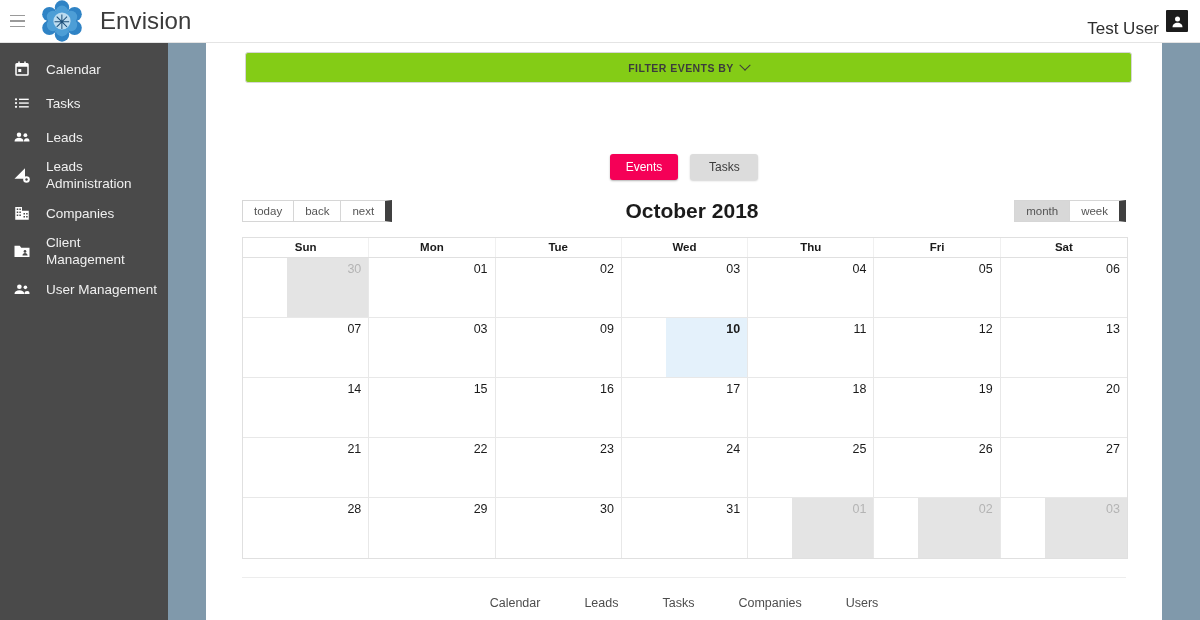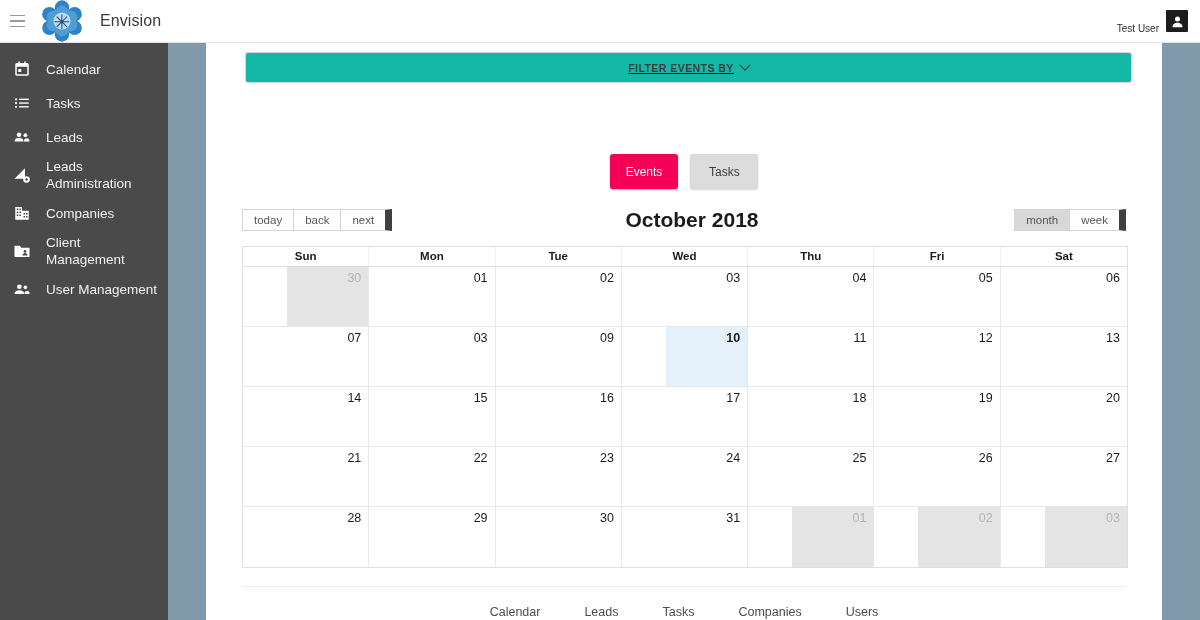--- a/index.html
+++ b/index.html
@@ -34,34 +34,34 @@
     width: 15px; height: 1.5px;
     background: #9a9a9a;
   }
   .brand-logo {
     position: relative;
     width: 48px; height: 42px;
     margin-left: 4px;
     display: flex; align-items: center; justify-content: center;
   }
   .brand-title {
-    font-size: 16px;
+    font-size: 24px;
     color: #3b3b3b;
     margin-left: 14px;
     letter-spacing: .1px;
   }
   .user-area {
     margin-left: auto;
     margin-right: 12px;
     display: flex;
     align-items: center;
     gap: 7px;
     cursor: pointer;
   }
-  .user-name { font-size: 10px; color: #2e2e2e; margin-top: 15px; }
+  .user-name { font-size: 17px; color: #2e2e2e; margin-top: 15px; }
   .user-avatar {
     width: 22px; height: 22px;
     background: #1c1c1c;
     display: flex; align-items: center; justify-content: center;
     border-radius: 1px;
   }
 
   
   .sidebar {
     position: absolute;
@@ -114,28 +114,27 @@
     top: 43px; left: 206px;
     width: 956px; height: 577px;
     background: #ffffff;
     z-index: 10;
     overflow: hidden;
   }
 
   .filter-bar {
     margin: 9px 30px 0 39px;
     height: 31px;
-    background: #14b8a6;
+    background: #84cc16;
     border: 1px solid #d6d6d6;
     border-radius: 3px;
     display: flex;
     align-items: center;
     justify-content: center;
     cursor: pointer;
-    text-decoration: underline;
   }
   .filter-label {
     font-size: 10.5px;
     font-weight: bold;
     letter-spacing: .45px;
     color: #3c3c3c;
   }
   .chev {
     margin-left: 7px;
     display: inline-block;
@@ -150,21 +149,21 @@
     display: flex;
     justify-content: center;
     gap: 12px;
   }
   .mode-btn {
     border: none;
     border-radius: 3px;
     font-size: 12px;
     font-family: "Liberation Sans", sans-serif;
     padding: 0 16px;
-    height: 35px;
+    height: 26px;
     min-width: 68px;
     cursor: pointer;
   }
   .mode-btn.active { background: #f50057; color: #ffffff; box-shadow: 0 1px 2px rgba(0,0,0,.3); }
   .mode-btn.inactive { background: #dcdcdc; color: #3b3b3b; box-shadow: 0 1px 2px rgba(0,0,0,.18); }
 
   
   .cal-wrap { margin: 0 36px 0 36px; position: relative; }
   .cal-toolbar {
     margin-top: 17px;

